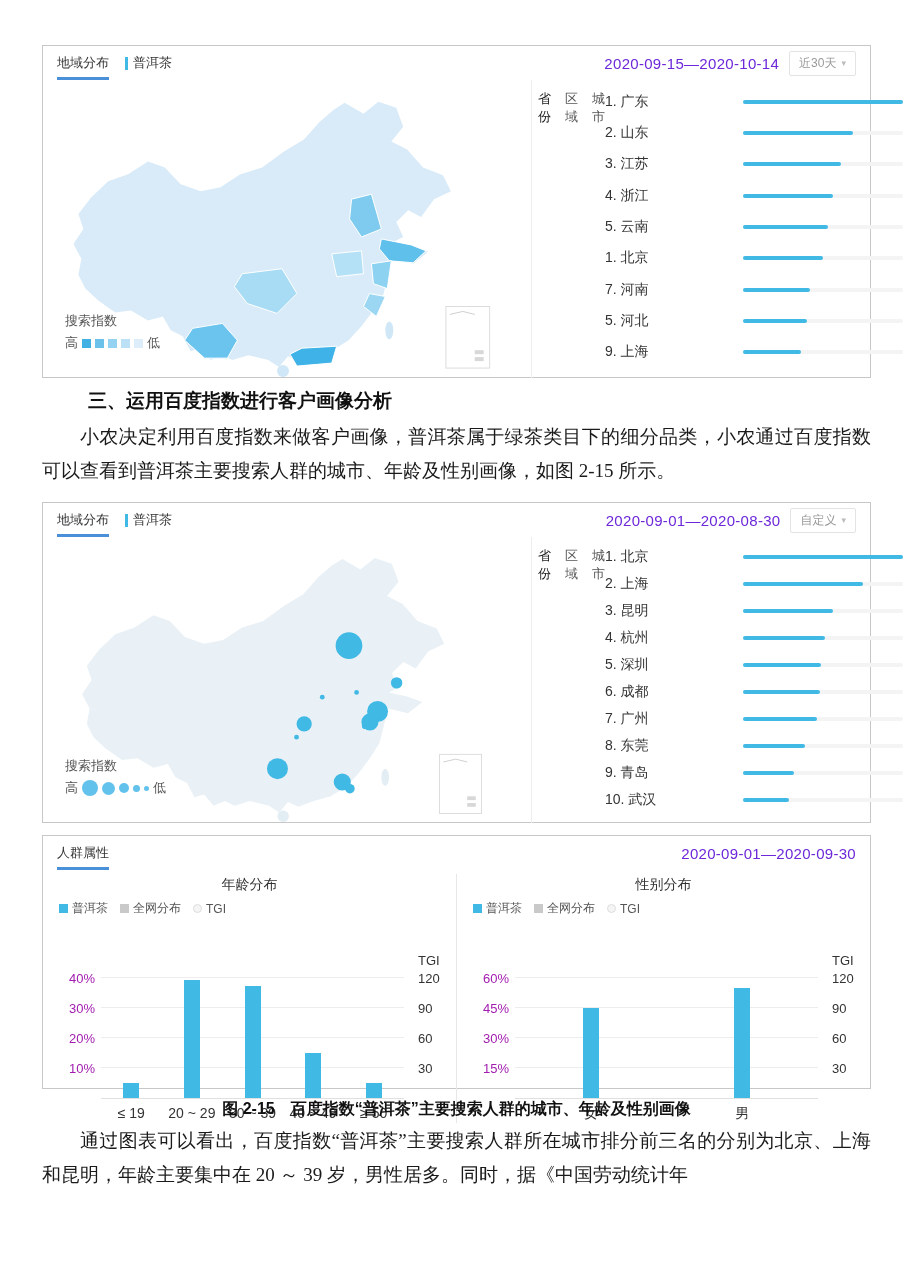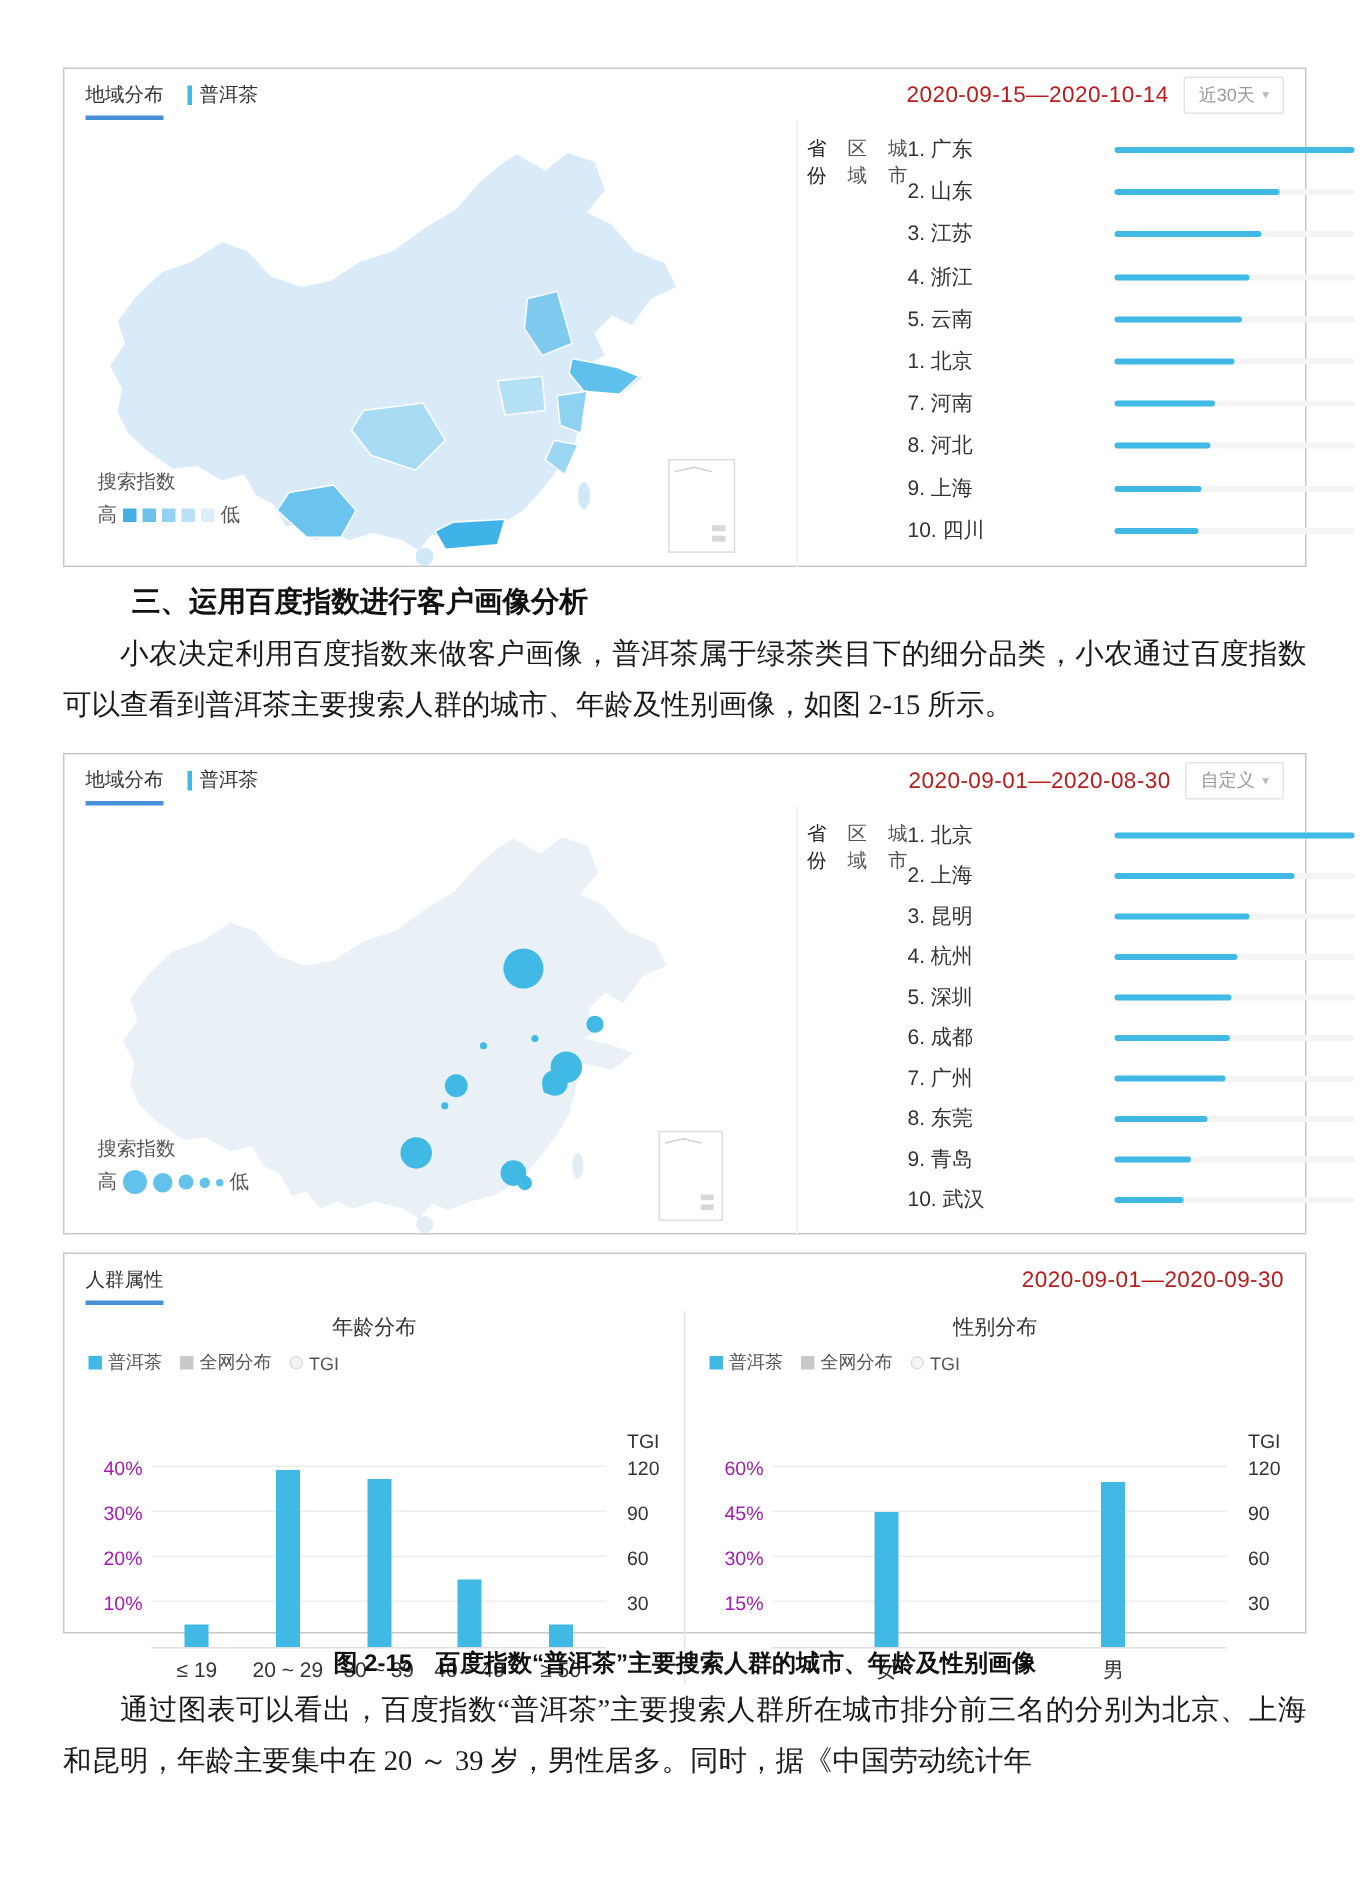--- a/index.html
+++ b/index.html
@@ -15,21 +15,21 @@
   .page{width:913px;height:1269px;padding:45px 42px 0 42px;position:relative;}
 
   
   .panel{border:1px solid var(--panel-border);background:#fff;}
   .panel-header{height:34px;display:flex;align-items:center;padding:0 14px;gap:16px;position:relative;}
   .tab{position:relative;font-size:13px;color:#333;height:34px;display:flex;align-items:center;cursor:pointer;}
   .tab .underline{position:absolute;left:0;bottom:0;height:3px;width:100%;background:var(--tab-underline);}
   .keyword-tag{display:flex;align-items:center;gap:5px;font-size:13px;color:#333;}
   .kw-bar{width:3px;height:13px;background:var(--accent);display:inline-block;}
   .header-right{margin-left:auto;display:flex;align-items:center;gap:10px;}
-  .date-range{font-size:15px;color:#b91c1c;letter-spacing:.3px;}
+  .date-range{font-size:15px;color:#6d28d9;letter-spacing:.3px;}
   .range-btn{display:flex;align-items:center;gap:5px;font-size:12px;color:#999;background:#fff;
     border:1px solid #e3e3e3;border-radius:2px;padding:3px 9px;cursor:pointer;font-family:inherit;}
   .range-btn .caret{font-size:9px;color:#bbb;}
 
   .panel-body{display:flex;position:relative;}
   .map-area{width:488px;position:relative;flex:none;}
   .map-legend{position:absolute;left:22px;bottom:26px;font-size:13px;color:#555;}
   .legend-row{display:flex;align-items:center;gap:4px;margin-top:4px;}
   .lg-sq{width:9px;height:9px;display:inline-block;}
   .lg-dot{border-radius:50%;display:inline-block;background:#63c2ec;}
@@ -176,35 +176,29 @@
                 <span class="bar-fill" style="width: 50%;"></span>
               </span>
             </div>
             <div class="rank-row">
               <span class="rank-label">7. 河南</span>
               <span class="bar-track">
                 <span class="bar-fill" style="width: 42%;"></span>
               </span>
             </div>
             <div class="rank-row">
-              <span class="rank-label">8. 河北</span>
+              <span class="rank-label">5. 河北</span>
               <span class="bar-track">
                 <span class="bar-fill" style="width: 40%;"></span>
               </span>
             </div>
             <div class="rank-row">
               <span class="rank-label">9. 上海</span>
               <span class="bar-track">
                 <span class="bar-fill" style="width: 36%;"></span>
-              </span>
-            </div>
-            <div class="rank-row">
-              <span class="rank-label">10. 四川</span>
-              <span class="bar-track">
-                <span class="bar-fill" style="width: 35%;"></span>
               </span>
             </div>
           </div>
       </div>
     </div>
   </section>
 
   <h3 class="section-heading">三、运用百度指数进行客户画像分析</h3>
   <p class="body-para">小农决定利用百度指数来做客户画像，普洱茶属于绿茶类目下的细分品类，小农通过百度指数可以查看到普洱茶主要搜索人群的城市、年龄及性别画像，如图 2-15 所示。</p>
 

